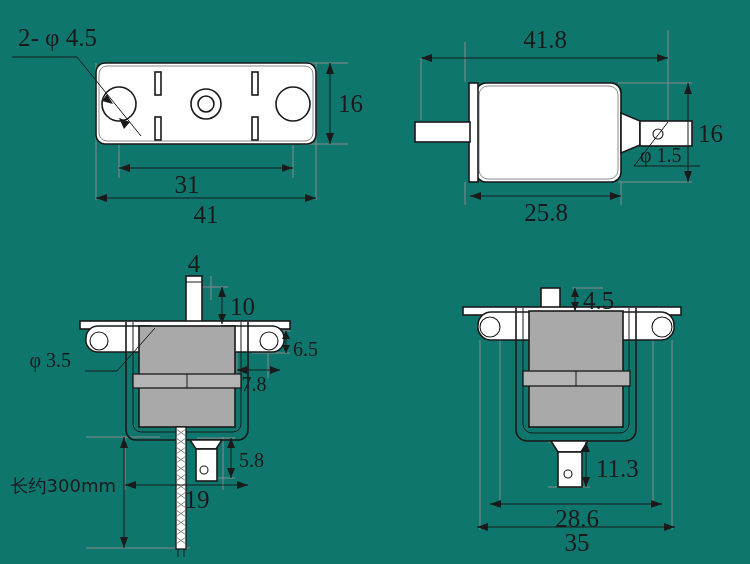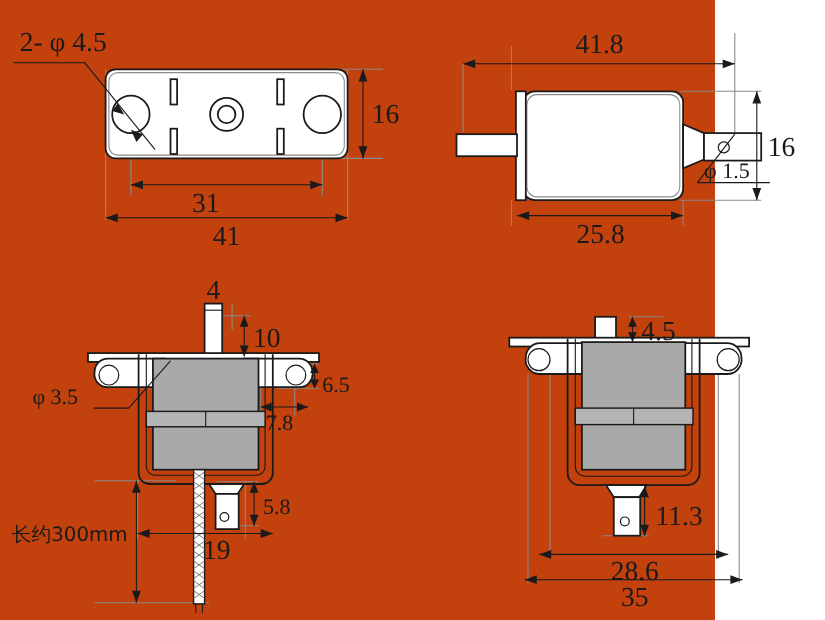--- a/index.html
+++ b/index.html
@@ -1,17 +1,17 @@
 <!DOCTYPE html>
 <html><head>
 <meta charset="utf-8">
 <style>
   html,body{margin:0;padding:0;background:#ffffff;}
   body{width:750px;height:564px;font-family:"Liberation Serif",serif;overflow:hidden;}
-  #sheet{position:relative;width:650px;height:564px;background:#c2410c;}
+  #sheet{position:relative;width:750px;height:564px;background:#0f766e;}
   svg{display:block;}
   text{font-family:"Liberation Serif",serif;fill:#1a1a1a;}
   .dimtxt{font-size:25px;}
   .dimtxt-sm{font-size:20px;}
   .dimtxt-cn{font-size:18px;font-family:"DejaVu Sans",sans-serif;}
   .ln{stroke:#1a1a1a;fill:none;}
   .thin{stroke-width:1;}
   .med{stroke-width:1.6;}
   .gray{stroke:#8a8a8a;stroke-width:1;fill:none;}
   .body-fill{fill:#a9a9a9;stroke:#1a1a1a;stroke-width:1.6;}

